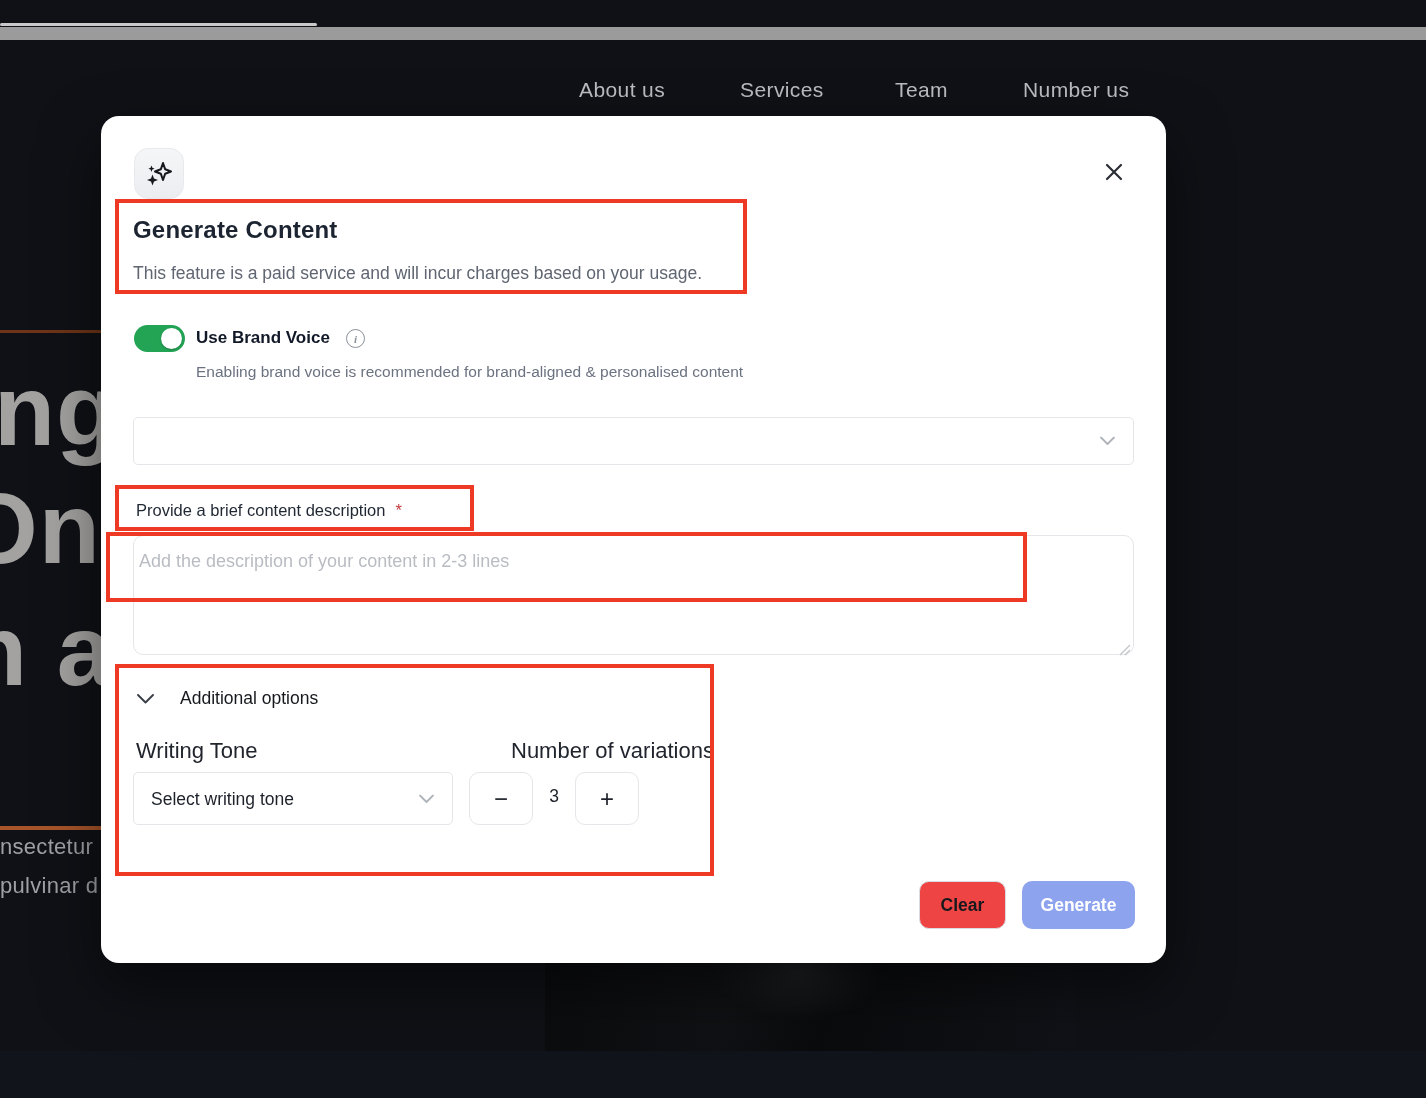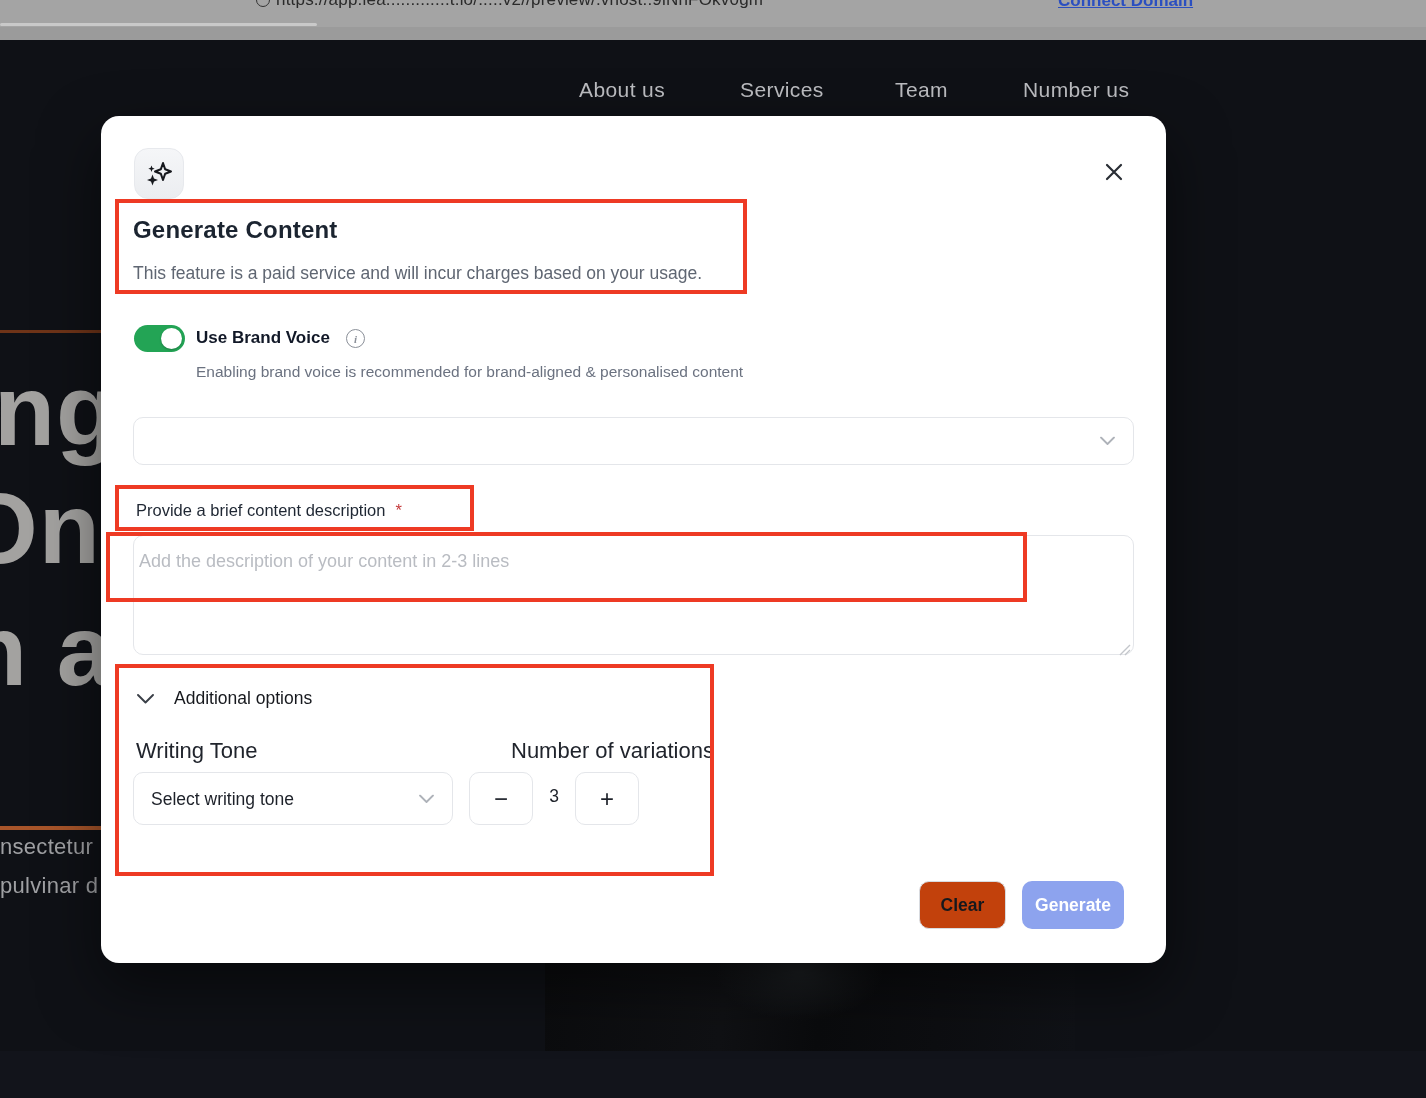--- a/index.html
+++ b/index.html
@@ -97,36 +97,36 @@
   .info-icon {
     position:absolute; left:245px; top:213px; width:19px; height:19px;
     border:1.6px solid #8a8f98; border-radius:50%; color:#8a8f98;
     font-size:11px; font-weight:700; display:flex; align-items:center; justify-content:center;
     cursor:pointer; font-family:"Liberation Serif", serif; font-style:italic;
   }
   .brand-voice-helper {
     position:absolute; left:95px; top:247px; font-size:15.5px; color:#6b7280;
   }
   .select-box {
-    position:absolute; background:#fff; border:1px solid #e4e6ea; border-radius:10px;
+    position:absolute; background:#fff; border:1px solid #e4e6ea; border-radius:5px;
     cursor:pointer;
   }
   .select-brand { left:32px; top:301px; width:1001px; height:48px; }
   .chevron { position:absolute; top:50%; transform:translateY(-50%); }
   .desc-label-row { position:absolute; left:35px; top:385px; font-size:16.5px; color:#1f2733; }
   .desc-label-row .req { color:#c5393b; margin-left:10px; }
   .desc-textarea {
     position:absolute; left:32px; top:419px; width:1001px; height:120px;
     border:1px solid #e4e6ea; border-radius:10px; resize:none; outline:none;
     font-family:"Liberation Sans", sans-serif; font-size:18px; color:#30343b;
     padding:15px 5px; background:#fff;
   }
   .desc-textarea::placeholder { color:#b9bcc2; opacity:1; }
   .resize-grip { position:absolute; left:1018px; top:528px; pointer-events:none; }
-  .add-opts-row { position:absolute; left:36px; top:572px; display:flex; align-items:center; gap:20px; cursor:pointer; }
+  .add-opts-row { position:absolute; left:36px; top:572px; display:flex; align-items:center; gap:26px; cursor:pointer; }
   .add-opts-label { font-size:17.5px; color:#16181d; }
   .field-label { position:absolute; font-size:22px; color:#20242c; }
   .tone-label { left:35px; top:622px; }
   .variations-label { left:370px; top:622px;margin-left:40px; }
   .select-tone { left:32px; top:656px; width:320px; height:53px; }
   .select-tone .select-text {
     position:absolute; left:17px; top:50%; transform:translateY(-50%);
     font-size:17.5px; color:#1d2129;
   }
   .step-btn {
@@ -139,33 +139,28 @@
   .plus-btn  { left:474px; }
   .step-value {
     position:absolute; left:442px; top:670px; width:22px; text-align:center;
     font-size:17.5px; color:#1d2129;
   }
   .btn {
     position:absolute; top:765px; height:48px; border-radius:10px; cursor:pointer;
     display:flex; align-items:center; justify-content:center;
     font-size:17.5px; font-weight:700; font-family:"Liberation Sans", sans-serif;
   }
-  .clear-btn { left:818px; width:87px; background:#c2410c; border:1px solid #d8dbe0; color:#15181d; }
-  .generate-btn { left:921px; width:102px; background:#8da3ee; border:none; color:#ffffff; }
+  .clear-btn { left:818px; width:87px; background:#ef4444; border:1px solid #d8dbe0; color:#15181d; }
+  .generate-btn { left:921px; width:113px; background:#8da3ee; border:none; color:#ffffff; }
 </style>
 </head>
 <body>
 
 <div id="canvas">
 
-  <div class="browser-bar">
-    <span class="reload-circle"></span>
-    <span class="url-text">https://app.lea.............t.io/.....v2//preview/.vhost..9iNnFOkv0gm</span>
-    <span class="connect-link">Connect Domain</span>
-  </div>
   <div class="tab-edge"></div>
   <div class="browser-strip2"></div>
 
   <div class="site-nav">
     <span class="nav-item" style="left:579px">About us</span>
     <span class="nav-item" style="left:740px">Services</span>
     <span class="nav-item" style="left:895px">Team</span>
     <span class="nav-item" style="left:1023px">Number us</span>
   </div>
 

